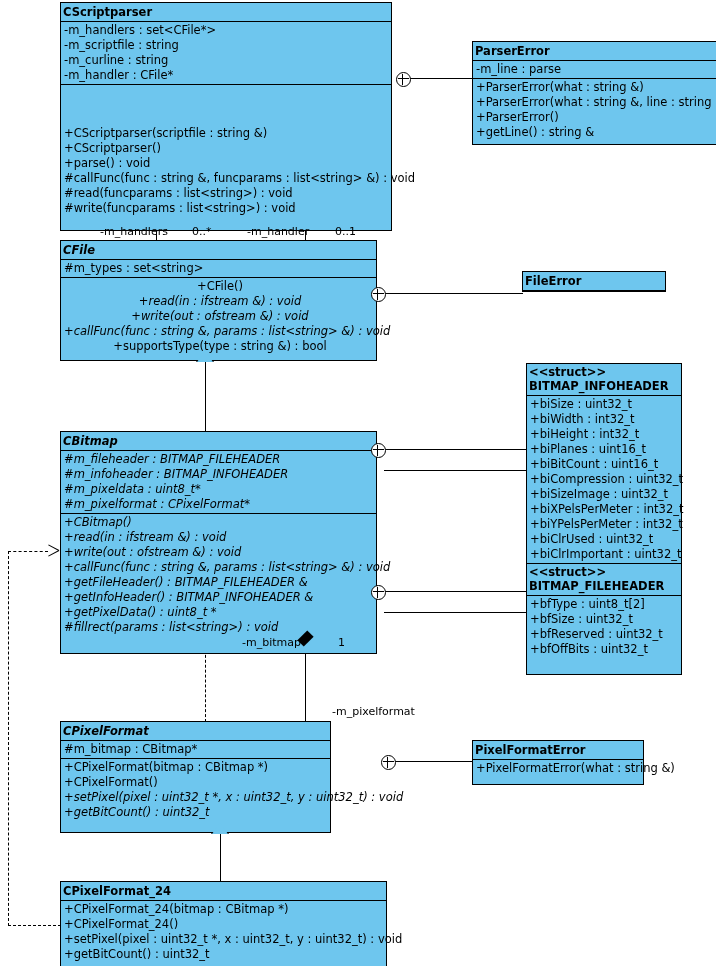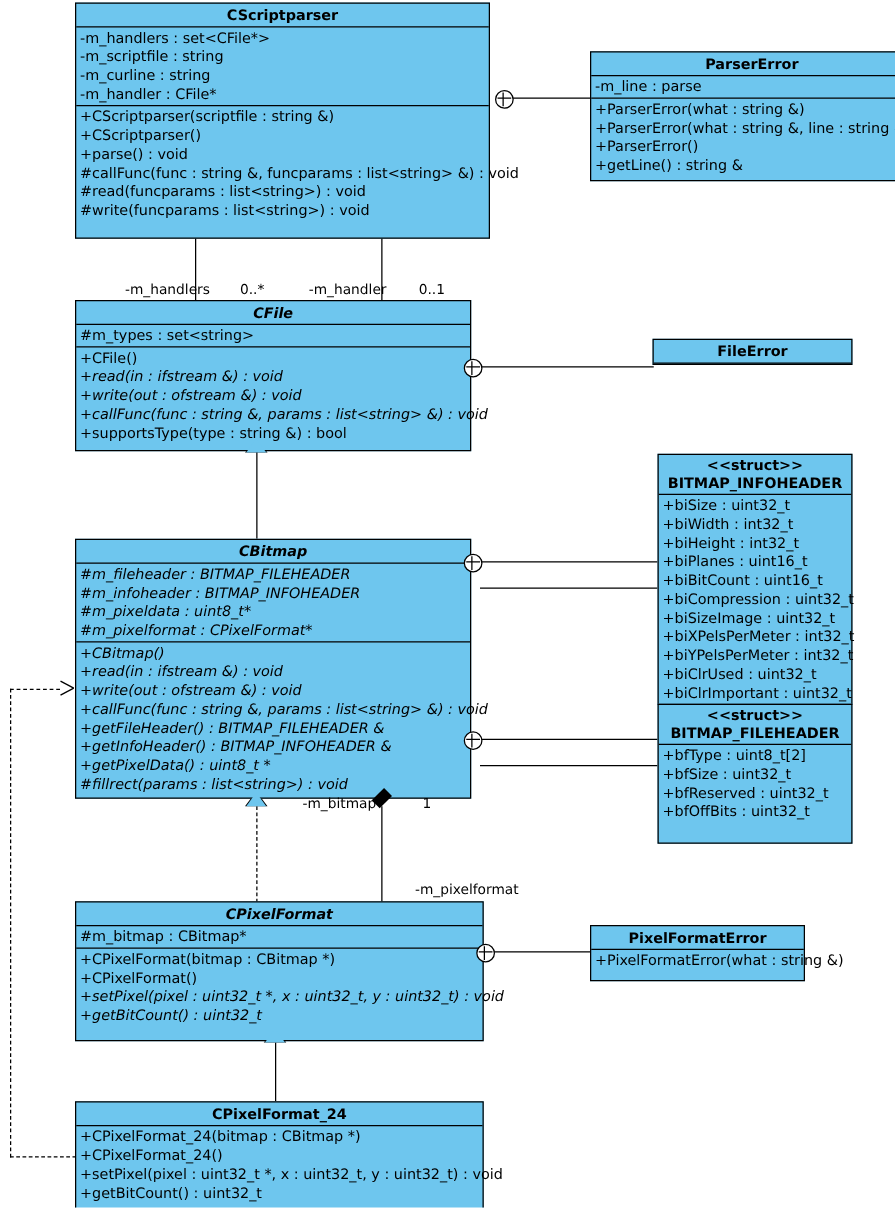--- a/index.html
+++ b/index.html
@@ -22,21 +22,20 @@
   
   .uml-class {
     position: absolute;
     box-sizing: border-box;
     border: 1px solid #000000;
     background: #6ec6ee;
     z-index: 5;
   }
   .uml-header {
     box-sizing: border-box;
-    text-align: center;
     font-weight: bold;
     font-size: 11.5px;
     line-height: 14px;
     padding: 2px 2px 2px 2px;
     border-bottom: 1px solid #000000;
     color: #000;
     white-space: nowrap;
   }
   .uml-stereo {
     display: block;
@@ -207,21 +206,21 @@
   <div class="arrow-open-right" style="left:47px; top:544px;"></div>
 
   <div class="uml-class" style="left:60px; top:2px; width:332px;">
     <div class="uml-header">CScriptparser</div>
     <div class="uml-compartment">
       <div class="uml-row">-m_handlers : set&lt;CFile*&gt;</div>
       <div class="uml-row">-m_scriptfile : string</div>
       <div class="uml-row">-m_curline : string</div>
       <div class="uml-row">-m_handler : CFile*</div>
     </div>
-    <div class="uml-compartment last" style="padding-bottom:14px;">
+    <div class="uml-compartment last" style="padding-bottom:14px;margin-top:40px;">
       <div class="uml-row">+CScriptparser(scriptfile : string &amp;)</div>
       <div class="uml-row">+CScriptparser()</div>
       <div class="uml-row">+parse() : void</div>
       <div class="uml-row">#callFunc(func : string &amp;, funcparams : list&lt;string&gt; &amp;) : void</div>
       <div class="uml-row">#read(funcparams : list&lt;string&gt;) : void</div>
       <div class="uml-row">#write(funcparams : list&lt;string&gt;) : void</div>
     </div>
   </div>
 
   <div class="uml-class" style="left:472px; top:41px; width:259px;">
@@ -235,42 +234,42 @@
       <div class="uml-row">+ParserError()</div>
       <div class="uml-row">+getLine() : string &amp;</div>
     </div>
   </div>
 
   <div class="uml-class" style="left:60px; top:240px; width:317px;">
     <div class="uml-header abstract">CFile</div>
     <div class="uml-compartment">
       <div class="uml-row">#m_types : set&lt;string&gt;</div>
     </div>
-    <div class="uml-compartment last" style="padding-bottom:6px;">
+    <div class="uml-compartment last" style="padding-bottom:6px;text-align:center;">
       <div class="uml-row">+CFile()</div>
       <div class="uml-row abstract">+read(in : ifstream &amp;) : void</div>
       <div class="uml-row abstract">+write(out : ofstream &amp;) : void</div>
       <div class="uml-row abstract">+callFunc(func : string &amp;, params : list&lt;string&gt; &amp;) : void</div>
       <div class="uml-row">+supportsType(type : string &amp;) : bool</div>
     </div>
   </div>
 
-  <div class="uml-class" style="left:522px; top:271px; width:160px;">
+  <div class="uml-class" style="left:522px; top:271px; width:144px;">
     <div class="uml-header">FileError</div>
   </div>
 
   <div class="uml-class" style="left:60px; top:431px; width:317px;font-style:italic;">
     <div class="uml-header">CBitmap</div>
     <div class="uml-compartment">
       <div class="uml-row">#m_fileheader : BITMAP_FILEHEADER</div>
       <div class="uml-row">#m_infoheader : BITMAP_INFOHEADER</div>
       <div class="uml-row">#m_pixeldata : uint8_t*</div>
       <div class="uml-row">#m_pixelformat : CPixelFormat*</div>
     </div>
-    <div class="uml-compartment last" style="padding-bottom:3px;">
+    <div class="uml-compartment last" style="padding-bottom:18px;">
       <div class="uml-row">+CBitmap()</div>
       <div class="uml-row">+read(in : ifstream &amp;) : void</div>
       <div class="uml-row">+write(out : ofstream &amp;) : void</div>
       <div class="uml-row">+callFunc(func : string &amp;, params : list&lt;string&gt; &amp;) : void</div>
       <div class="uml-row">+getFileHeader() : BITMAP_FILEHEADER &amp;</div>
       <div class="uml-row">+getInfoHeader() : BITMAP_INFOHEADER &amp;</div>
       <div class="uml-row">+getPixelData() : uint8_t *</div>
       <div class="uml-row">#fillrect(params : list&lt;string&gt;) : void</div>
     </div>
   </div>
@@ -301,21 +300,21 @@
       <span>BITMAP_FILEHEADER</span>
     </div>
     <div class="uml-compartment last" style="padding-bottom:17px;">
       <div class="uml-row">+bfType : uint8_t[2]</div>
       <div class="uml-row">+bfSize : uint32_t</div>
       <div class="uml-row">+bfReserved : uint32_t</div>
       <div class="uml-row">+bfOffBits : uint32_t</div>
     </div>
   </div>
 
-  <div class="uml-class" style="left:60px; top:721px; width:327px;">
+  <div class="uml-class" style="left:60px; top:721px; width:271px;">
     <div class="uml-header abstract">CPixelFormat</div>
     <div class="uml-compartment">
       <div class="uml-row">#m_bitmap : CBitmap*</div>
     </div>
     <div class="uml-compartment last" style="padding-bottom:12px;">
       <div class="uml-row">+CPixelFormat(bitmap : CBitmap *)</div>
       <div class="uml-row">+CPixelFormat()</div>
       <div class="uml-row abstract">+setPixel(pixel : uint32_t *, x : uint32_t, y : uint32_t) : void</div>
       <div class="uml-row abstract">+getBitCount() : uint32_t</div>
     </div>

